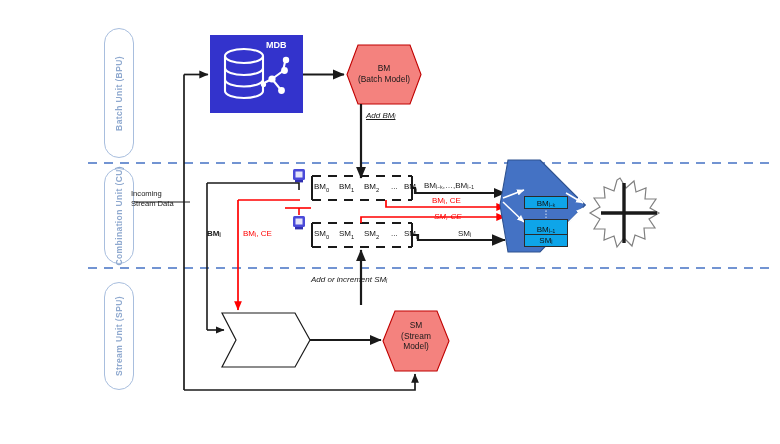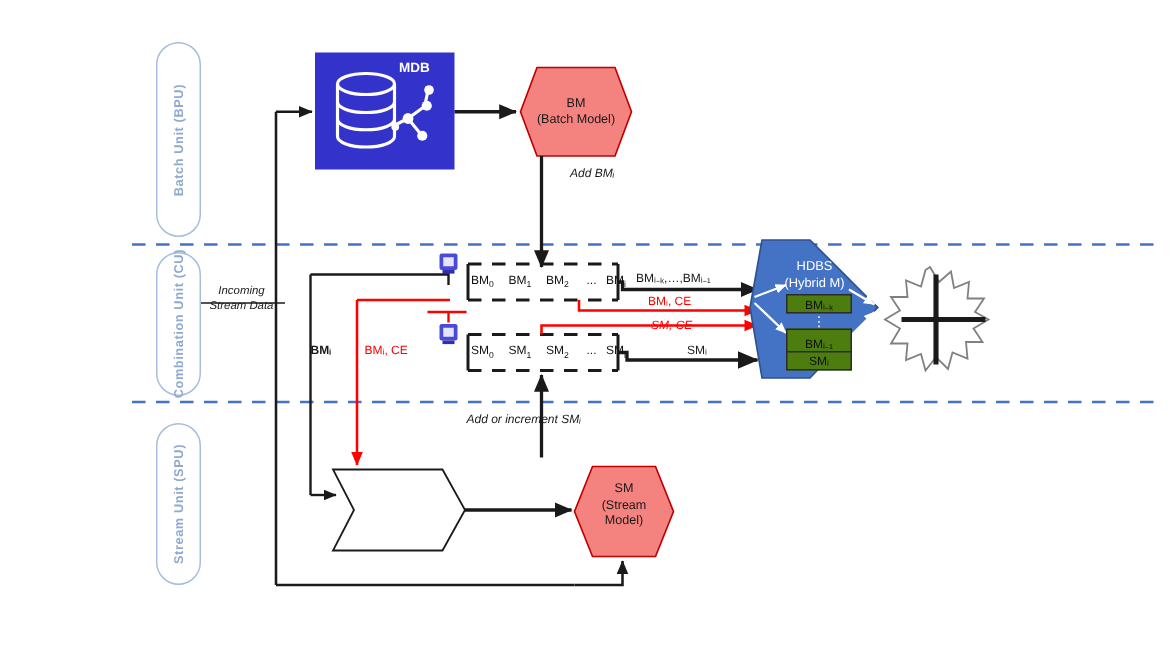--- a/index.html
+++ b/index.html
@@ -48,33 +48,33 @@
   .boxtxt {
     position:absolute;
     font-size: 8.4px;
     color:#1a1a1a;
     text-align:center;
     line-height:1.25;
     white-space:nowrap;
   }
   .incoming-wrap {
     position:absolute;
-    font-size:7.6px; font-style:italic; color:#1a1a1a;
-    text-align:center; line-height:1.3;
+    font-size:7.6px; color:#1a1a1a;
+    text-align:left; line-height:1.3;
   }
   .mdb-lbl {
     position:absolute; font-size:9px; font-weight:bold; color:#ffffff;
   }
   .hdbs-lbl {
     position:absolute; font-size:8.6px; color:#ffffff; text-align:center;
     line-height:1.3; white-space:nowrap;
   }
   .inner-chip {
     position:absolute;
-    background:#4d7c0f;
+    background:#0ea5e9;
     border:1.1px solid #2b2b2b;
     display:flex; align-items:center; justify-content:center;
     font-size:8px; color:#111;
   }
   .dots-v {
     position:absolute; color:#ffffff; font-size:9px; letter-spacing:0;
     line-height:.5; text-align:center;
   }
   .seqlbl {
     position:absolute; font-size:8px; color:#111; white-space:nowrap;
@@ -262,21 +262,21 @@
     <span>Stream Unit (SPU)</span>
   </div>
 
   <div class="mdb-lbl" style="left:266px; top:40px;">MDB</div>
 
   <div class="boxtxt" style="left:347px; top:63px; width:74px;">
     <div>BM</div>
     <div>(Batch Model)</div>
   </div>
 
-  <div class="lbl it" style="left:380px; top:111px;">Add BMᵢ</div>
+  <div class="lbl it" style="left:366px; top:111px;text-decoration:underline;">Add BMᵢ</div>
 
   <div class="incoming-wrap" style="left:131px; top:189px; width:60px;">
     <div>Incoming</div>
     <div>Stream Data</div>
   </div>
 
   <div class="lbl" style="left:207px; top:229px;font-weight:bold;">BMᵢ</div>
   <div class="lbl red" style="left:243px; top:229px;">BMᵢ, CE</div>
 
   <div class="seqlbl" style="left:314px; top:182px;">
@@ -307,24 +307,20 @@
     <span>SM</span><sub>i</sub>
   </div>
 
   <div class="lbl" style="left:424px; top:181px;">BMᵢ₋ₖ,…,BMᵢ₋₁</div>
   <div class="lbl red" style="left:432px; top:196px;">BMᵢ, CE</div>
   <div class="lbl red" style="left:434px; top:212px;font-style:italic;">SM, CE</div>
   <div class="lbl" style="left:458px; top:229px;">SMᵢ</div>
 
   <div class="lbl it" style="left:311px; top:275px;">Add or increment SMᵢ</div>
 
-  <div class="hdbs-lbl" style="left:508px; top:172px; width:70px;">
-    <div>HDBS</div>
-    <div>(Hybrid M)</div>
-  </div>
   <div class="inner-chip" style="left:524px; top:196px; width:44px; height:13px;">BMᵢ₋ₖ</div>
   <div class="dots-v" style="left:524px; top:212px; width:44px;">⋮</div>
   <div class="inner-chip" style="left:524px; top:219px; width:44px; height:19px;">BMᵢ₋₁</div>
   <div class="inner-chip" style="left:524px; top:234px; width:44px; height:13px;">SMᵢ</div>
 
 
   <div class="boxtxt" style="left:383px; top:320px; width:66px;">
     <div>SM</div>
     <div>(Stream</div>
     <div>Model)</div>

